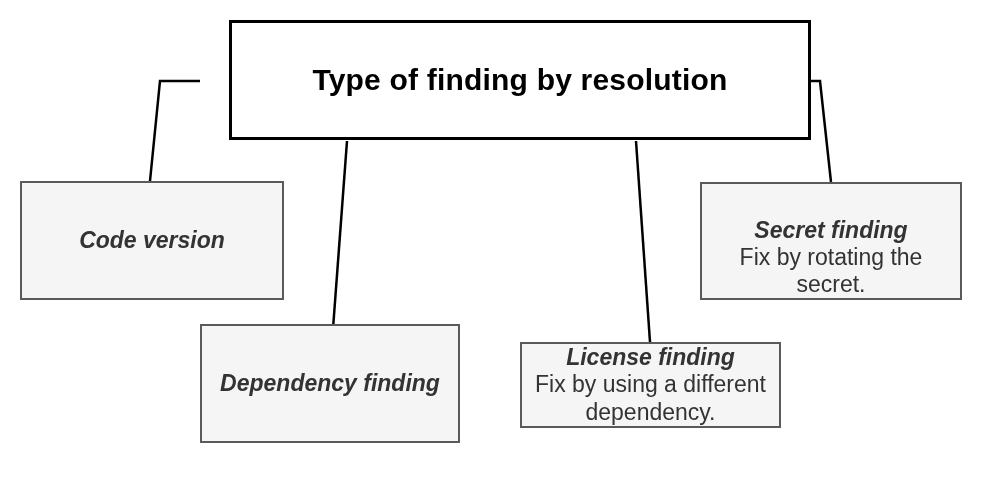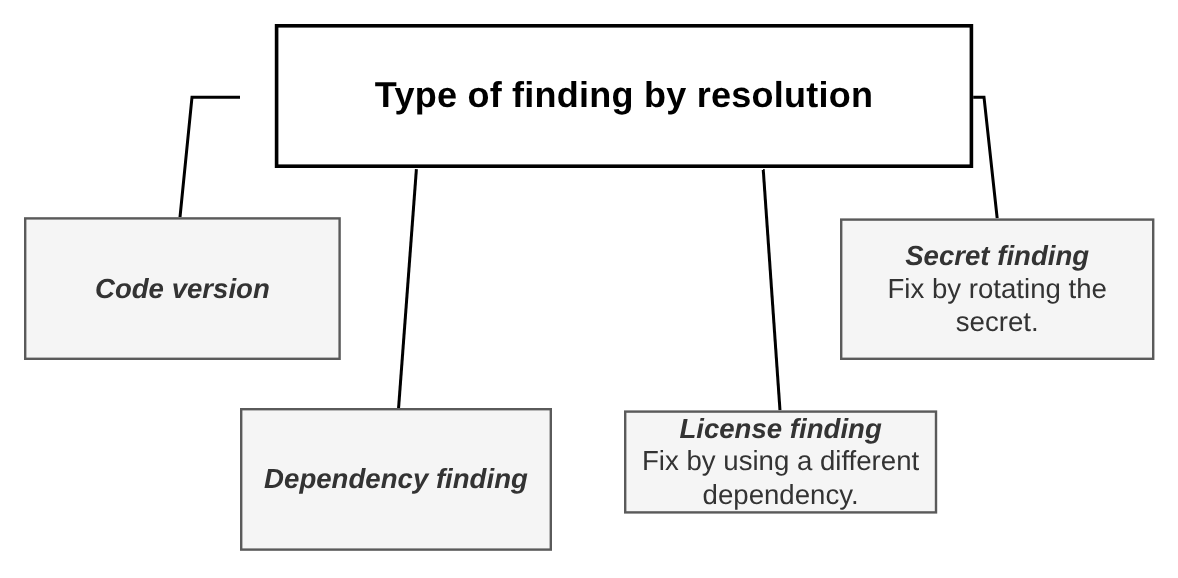--- a/index.html
+++ b/index.html
@@ -73,27 +73,27 @@
     </svg>
 
   <div class="node root" style="left: 200px; top: 20px; width: 582px; height: 120px; margin-left: 29px;">
     <div class="node-title">Type of finding by resolution</div>
   </div>
 
   <div class="node child" style="left: 20px; top: 181px; width: 264px; height: 119px;">
     <div class="node-title">Code version</div>
   </div>
 
-  <div class="node child" style="left: 200px; top: 340px; width: 260px; height: 119px;">
+  <div class="node child" style="left: 200px; top: 324px; width: 260px; height: 119px;">
     <div class="node-title">Dependency finding</div>
   </div>
 
   <div class="node child" style="left: 520px; top: 342px; width: 261px; height: 86px;">
     <div class="node-title">License finding</div>
     <div class="node-body">Fix by using a different dependency.</div>
   </div>
 
-  <div class="node child" style="left: 700px; top: 182px; width: 262px; height: 118px;">
+  <div class="node child" style="left: 700px; top: 182px; width: 262px; height: 118px; justify-content: flex-end;">
     <div class="node-title">Secret finding</div>
     <div class="node-body">Fix by rotating the secret.</div>
   </div>
 
 </div>
 
 </body></html>

